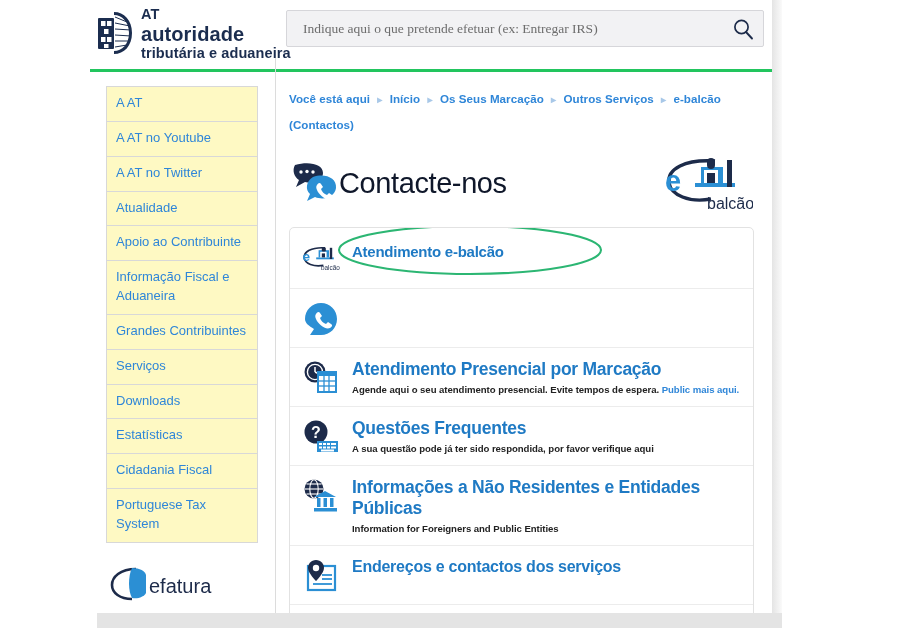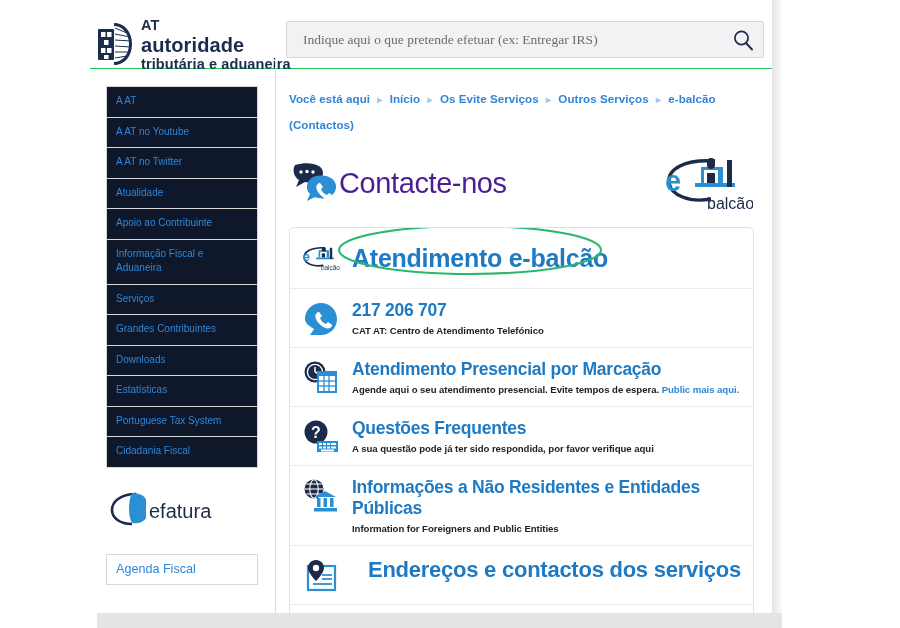--- a/index.html
+++ b/index.html
@@ -33,24 +33,24 @@
   .bottom-bar {
     position: absolute;
     left: 97px; top: 613px;
     width: 685px; height: 15px;
     background: #e4e4e4;
   }
 
   
   .header {
     position: absolute;
-    left: 0; top: 11px;
-    width: 682px; height: 58px;
+    left: 0; top: 0;
+    width: 682px; height: 72px;
     background: #ffffff;
-    border-bottom: 1px solid #22c55e;
+    border-bottom: 3px solid #22c55e;
   }
 
   .logo-wrap {
     position: absolute;
     left: 4px; top: 6px;
     display: flex;
     align-items: center;
     gap: 5px;
   }
   .shield { width: 42px; height: 45px; display:block; }
@@ -101,23 +101,23 @@
     left: 16px; top: 86px;
     width: 152px;
   }
   .side-list {
     border: 1px solid #d8d8d8;
     border-bottom: none;
   }
   .side-item {
     border-bottom: 1px solid #d8d8d8;
     padding: 7px 9px 8px 9px;
-    font-size: 10px;
+    font-size: 13px;
     color: #2f86d8;
-    background: #0f172a;
+    background: #fef9c3;
     cursor: pointer;
     line-height: 1.45;
   }
   .side-item.two-line { padding-top: 7px; }
 
   .efatura {
     margin-top: 22px;
     text-align: left;
   }
   .efatura svg { display: inline-block; }
@@ -156,21 +156,21 @@
 
   .title-row {
     position: relative;
     height: 72px;
     margin-top: 14px;
   }
   .contacte-icon { position: absolute; left: 2px; top: 10px; }
   .contacte-text {
     position: absolute; left: 50px; top: 16px;
     font-size: 29px;
-    color: #4c1d95;
+    color: #0f172a;
     letter-spacing: -.4px;
   }
   .ebalcao-logo { position: absolute; left: 372px; top: 4px; }
 
   
   .card {
     position: relative;
     margin-top: 4px;
     border: 1px solid #e2e2e2;
     border-radius: 5px;
@@ -196,33 +196,33 @@
     padding-top: 2px;
   }
   .srv-body { flex: 1 1 auto; padding-right: 10px; }
   .srv-title {
     font-size: 17.5px;
     font-weight: bold;
     color: #1f7ac4;
     letter-spacing: -.25px;
     line-height: 1.2;
   }
-  .srv-title.plain { font-size: 22px; margin-left: 16px; }
+  .srv-title.plain { font-size: 16px; }
   .srv-sub {
     font-size: 9.6px;
     font-weight: bold;
     color: #222;
     margin-top: 4px;
     letter-spacing: -.05px;
   }
   .srv-sub .lnk { color: #2f86d8; cursor: pointer; }
 
   
   .srv.first { padding-top: 15px; padding-bottom: 15px; }
-  .srv.first .srv-title { font-size: 25px; }
+  .srv.first .srv-title { font-size: 15px; }
 
   .ellipse {
     position: absolute;
     left: 45px; top: -6px;
     pointer-events: none;
   }
 </style>
 </head>
 <body>
 
@@ -276,26 +276,26 @@
     <div class="col-divider"></div>
 
     <div class="sidebar">
       <div class="side-list">
         <div class="side-item">A AT</div>
         <div class="side-item">A AT no Youtube</div>
         <div class="side-item">A AT no Twitter</div>
         <div class="side-item">Atualidade</div>
         <div class="side-item">Apoio ao Contribuinte</div>
         <div class="side-item two-line">Informação Fiscal e Aduaneira</div>
+        <div class="side-item">Grandes Contribuintes</div>
         <div class="side-item">Serviços</div>
-        <div class="side-item">Grandes Contribuintes</div>
         <div class="side-item">Downloads</div>
         <div class="side-item">Estatísticas</div>
+        <div class="side-item">Cidadania Fiscal</div>
         <div class="side-item">Portuguese Tax System</div>
-        <div class="side-item">Cidadania Fiscal</div>
       </div>
 
       <div class="efatura">
         <svg width="108" height="38" viewBox="0 0 108 38">
           <path d="M30 4 C14 4 6 12 6 20 C6 28 14 34 26 34" fill="none" stroke="#1d2b4a" stroke-width="2.6"></path>
           <path d="M26 3 C34 3 39 6 40 10 L40 28 C38 32 32 34 26 33 C22 26 22 11 26 3 Z" fill="#2b8fd4"></path>
           <g stroke="#ffffff" stroke-width="1.5">
             <line x1="13" y1="16" x2="23" y2="16"></line>
             <line x1="13" y1="21" x2="23" y2="21"></line>
             <line x1="17" y1="12" x2="17" y2="25"></line>
@@ -308,21 +308,21 @@
       <div class="agenda-box">Agenda Fiscal</div>
     </div>
 
     <div class="content">
 
       <div class="breadcrumb">
         <span>Você está aqui</span>
         <span class="bc-sep">▸</span>
         <a>Início</a>
         <span class="bc-sep">▸</span>
-        <a>Os Evite Serviços</a>
+        <a>Os Seus Marcação</a>
         <span class="bc-sep">▸</span>
         <a>Outros Serviços</a>
         <span class="bc-sep">▸</span>
         <a>e-balcão (Contactos)</a>
       </div>
 
       <div class="title-row">
         <svg class="contacte-icon" width="48" height="44" viewBox="0 0 48 44">
           <path d="M4 4 C18 0 32 3 32 12 C32 19 24 23 14 21 L5 26 L8 19 C3 16 1 9 4 4 Z" fill="#1d2b4a"></path>
           <circle cx="10" cy="11" r="1.7" fill="#ffffff"></circle>
@@ -369,24 +369,20 @@
             <ellipse cx="135" cy="28" rx="131" ry="24" fill="none" stroke="#2cb673" stroke-width="2.1"></ellipse>
           </svg>
         </div>
 
         <div class="srv">
           <div class="srv-ico">
             <svg width="34" height="34" viewBox="0 0 34 34">
               <path d="M17 1 C26 1 33 8 33 17 C33 26 26 33 17 33 L6 33 L10 27 C5 24 1 21 1 17 C1 8 8 1 17 1 Z" fill="#2b8fd4"></path>
               <path d="M12 12 c1-2 3-3 4-1 l2 3 -2 2 c1 3 3 5 6 6 l2-2 3 2 c2 1 1 3 -1 4 -5 2 -12-4 -14-9 -1-2 -1-4 0-5 Z" fill="#ffffff"></path>
             </svg>
-          </div>
-          <div class="srv-body">
-            <div class="srv-title">217 206 707</div>
-            <div class="srv-sub">CAT AT: Centro de Atendimento Telefónico</div>
           </div>
         </div>
 
         <div class="srv">
           <div class="srv-ico">
             <svg width="36" height="34" viewBox="0 0 36 34">
               <circle cx="12" cy="11" r="10.5" fill="#1d2b4a"></circle>
               <circle cx="12" cy="11" r="7.6" fill="none" stroke="#ffffff" stroke-width="1.4"></circle>
               <line x1="12" y1="11" x2="12" y2="6" stroke="#ffffff" stroke-width="1.5"></line>
               <line x1="12" y1="11" x2="16" y2="13" stroke="#ffffff" stroke-width="1.5"></line>

